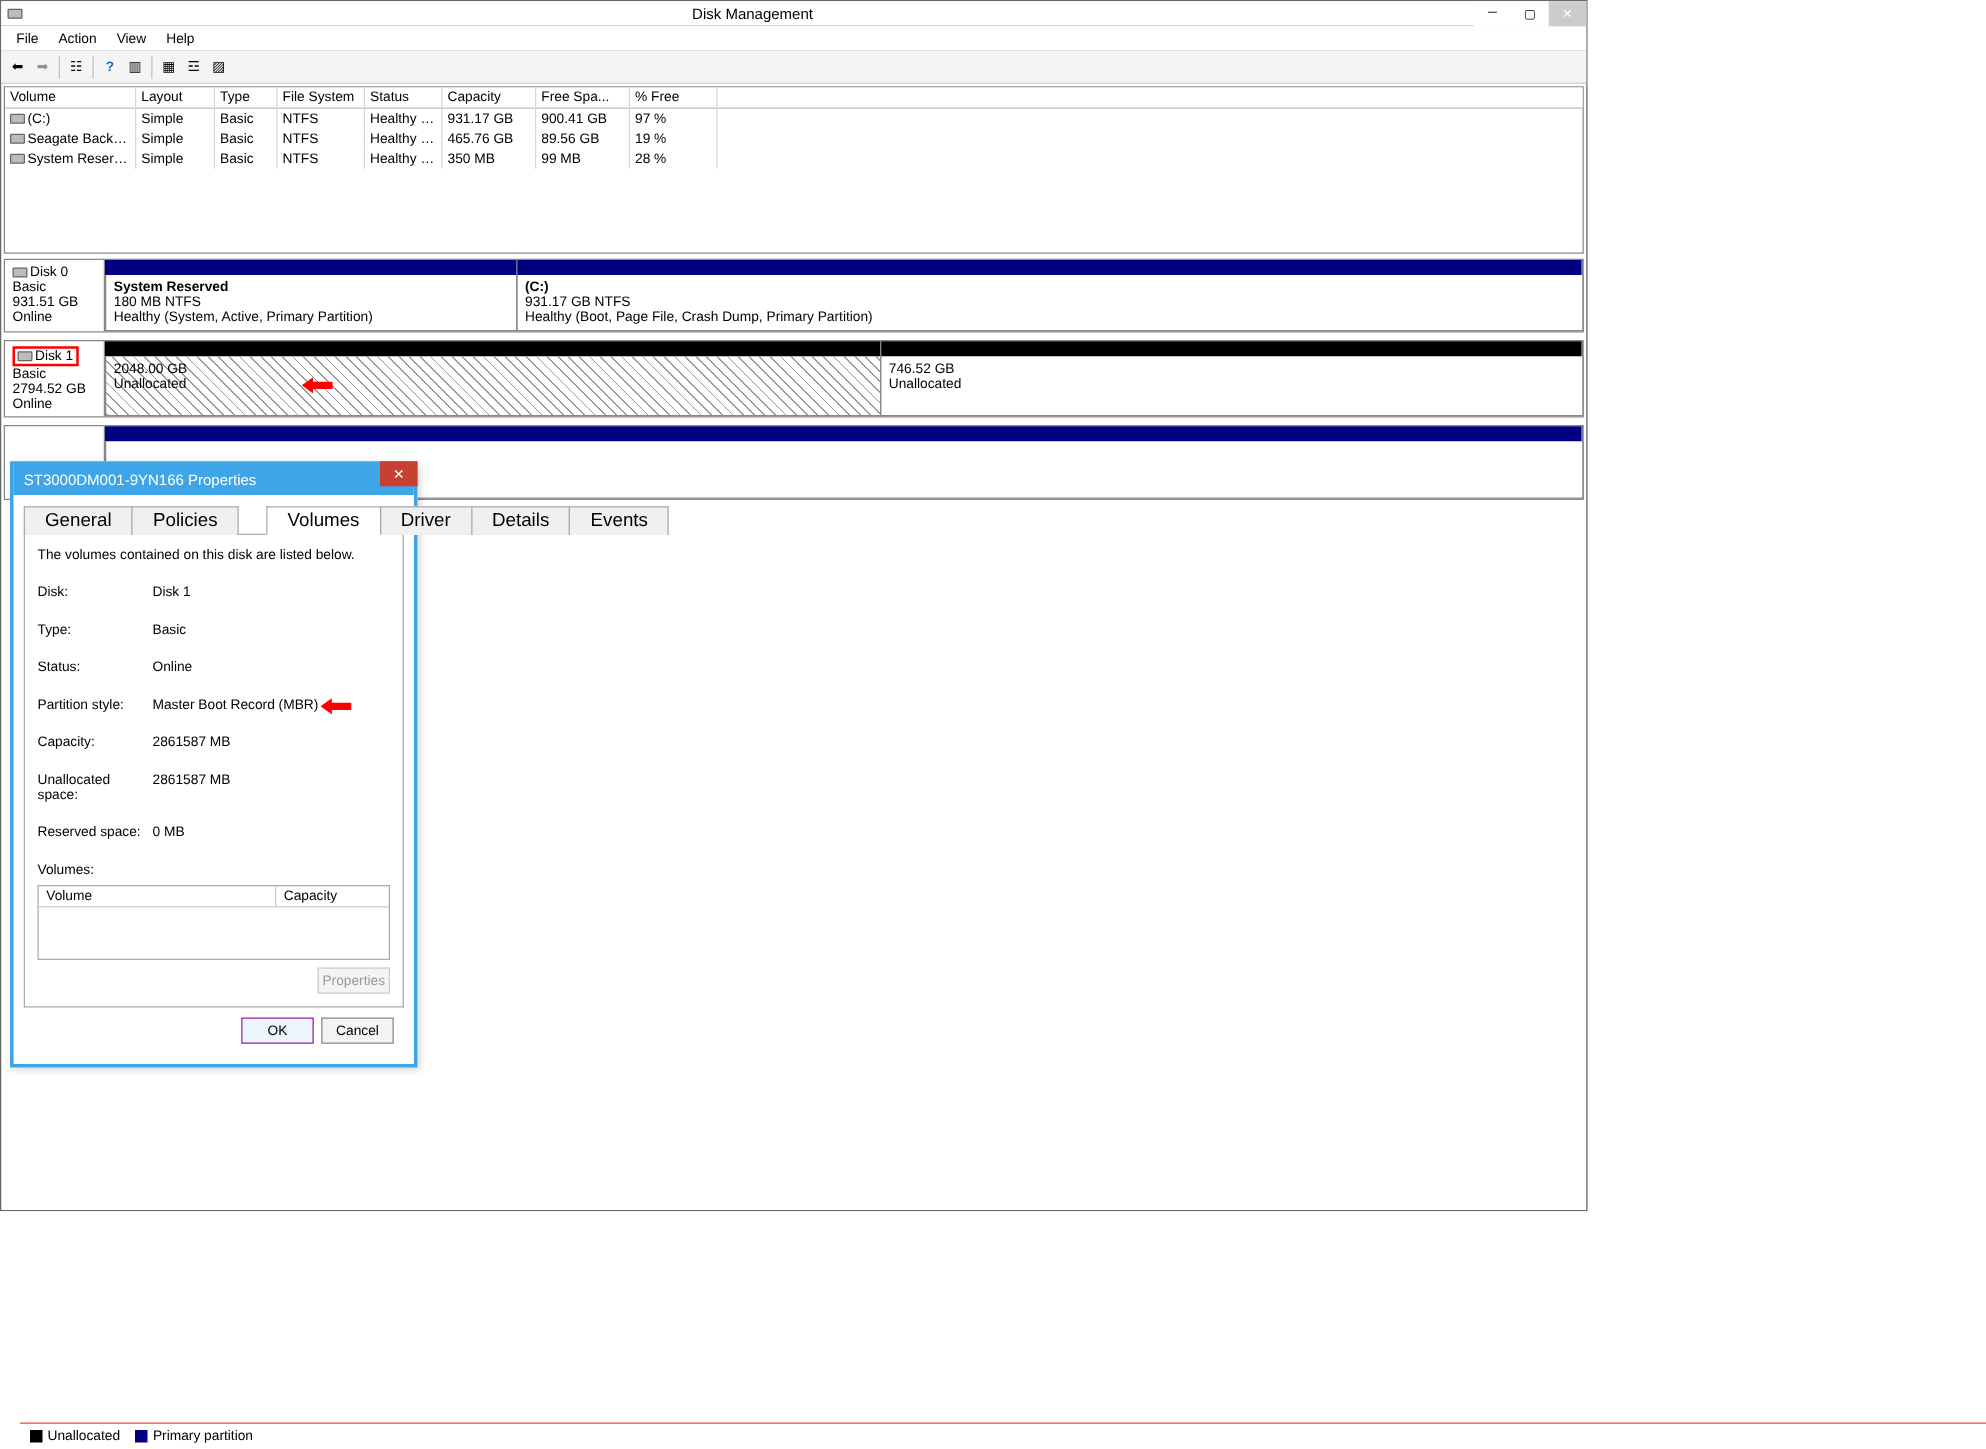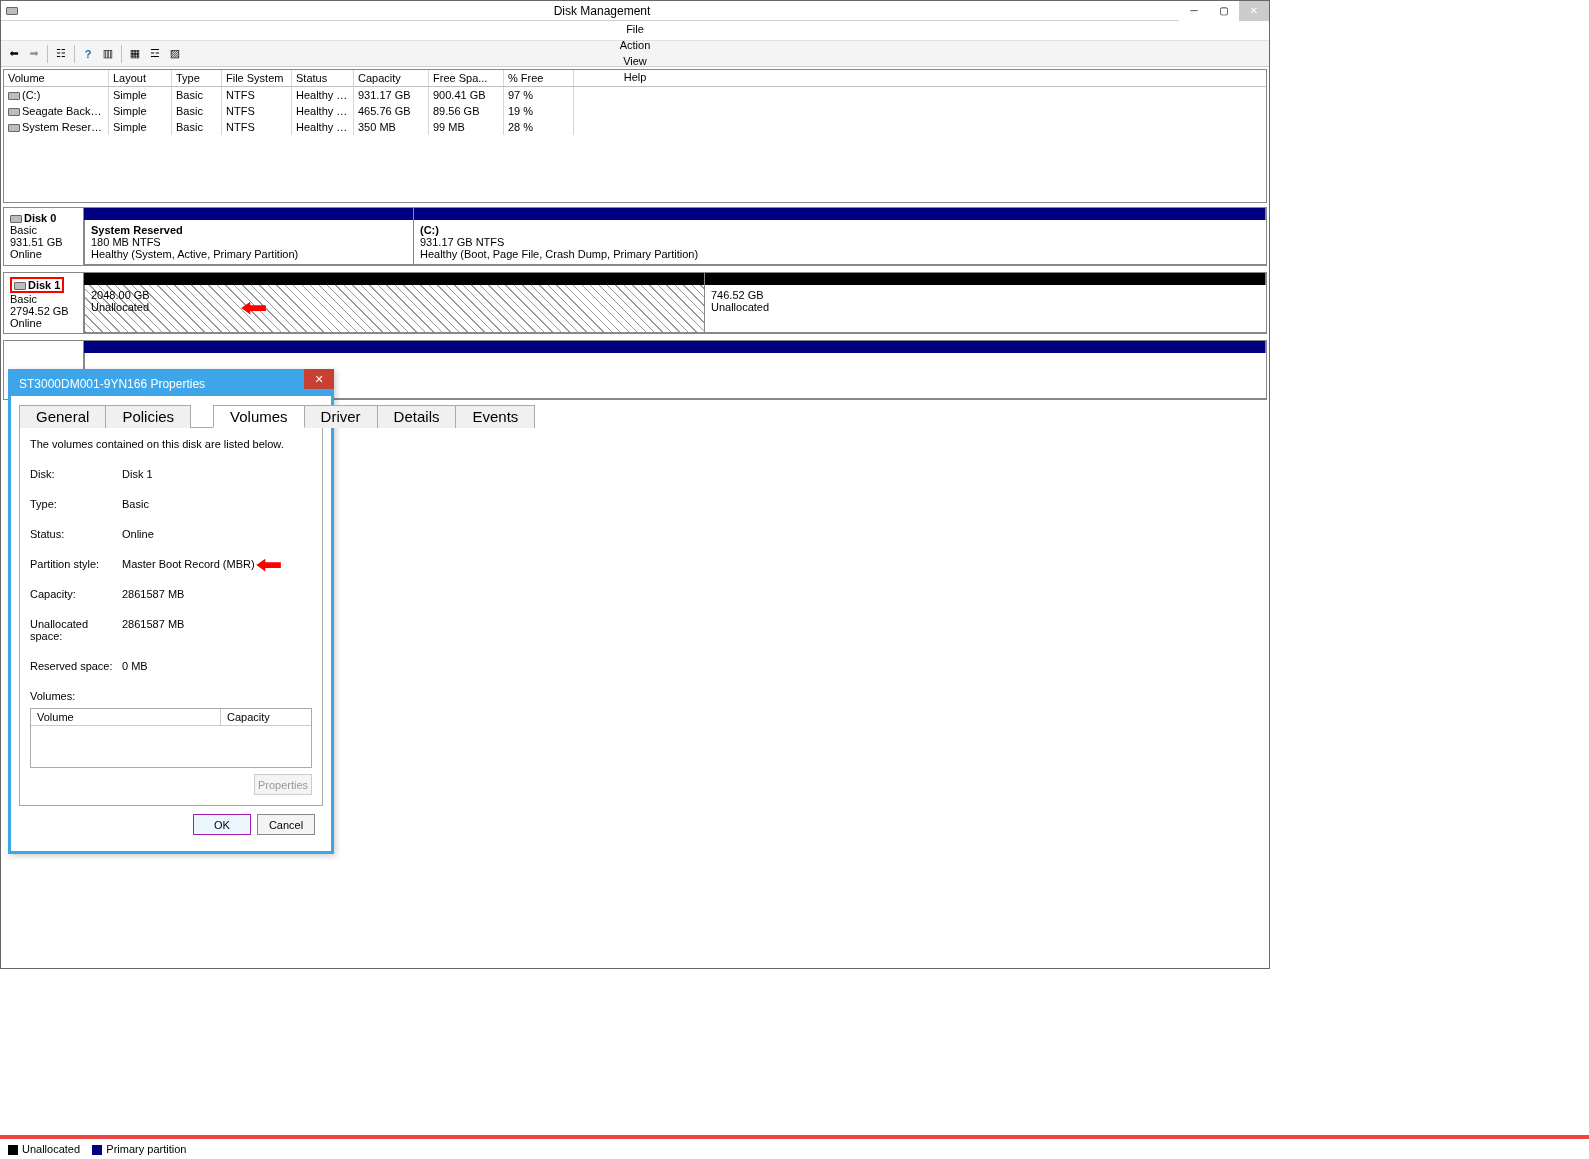--- a/index.html
+++ b/index.html
@@ -4,45 +4,45 @@
 <style>
   * { box-sizing: border-box; font-family: "Segoe UI", Tahoma, sans-serif; }
   body { margin:0; background:#fff; font-size:11px; color:#000; user-select:none; }
   .window { width:1270px; border:1px solid #666; background:#fff; }
   .titlebar { height:20px; display:flex; align-items:center; background:#fff; border-bottom:1px solid #d0d0d0; }
   .titlebar .icon { width:16px; height:16px; margin:0 4px; display:inline-flex; align-items:center; justify-content:center; }
   .titlebar .title { flex:1; text-align:center; font-size:12px; }
   .win-controls { display:flex; }
   .win-btn { width:30px; height:20px; display:flex; align-items:center; justify-content:center; font-size:10px; background:#fff; }
   .win-btn.close { background:#ccc; color:#fff; }
-  .menubar { height:20px; background:#fff; display:flex; align-items:center; padding:0 4px; border-bottom:1px solid #e0e0e0;flex-direction:column; }
+  .menubar { height:20px; background:#fff; display:flex; align-items:center; padding:0 4px; border-bottom:1px solid #e0e0e0; }
   .menubar span { padding:2px 8px; font-size:11px; }
   .toolbar { height:26px; background:#f4f4f4; display:flex; align-items:center; padding:0 4px; gap:2px; border-bottom:1px solid #d0d0d0; }
   .tb-btn { width:18px; height:18px; display:flex; align-items:center; justify-content:center; border:1px solid transparent; }
   .tb-sep { width:1px; height:18px; background:#c0c0c0; margin:0 2px; }
   .vol-list { border:1px solid #888; margin:2px; }
   .vol-head { display:flex; background:#fff; border-bottom:1px solid #c0c0c0; }
   .vol-head > div, .vol-row > div { padding:2px 4px; border-right:1px solid #d6d6d6; overflow:hidden; white-space:nowrap; text-overflow:ellipsis; }
   .c-vol{width:105px}.c-lay{width:63px}.c-typ{width:50px}.c-fs{width:70px}.c-st{width:62px}.c-cap{width:75px}.c-fsp{width:75px}.c-pf{width:70px}
   .vol-body { height:115px; }
   .vol-row { display:flex; }
   .disk-area { padding:2px; }
   .disk { display:flex; border:1px solid #888; margin-bottom:6px; background:#fff; }
   .disk-label { width:80px; padding:4px 6px; font-size:11px; border-right:1px solid #888; }
-  .disk-label .dname{font-weight:bold}
+  .disk-label .dname{font-weight:normal}
   .disk-parts { flex:1; display:flex; flex-direction:column; }
   .part-strip { display:flex; height:12px; }
   .part-strip > div { border-right:1px solid #888; }
   .part-body { display:flex; flex:1; }
   .part { flex-shrink:0; border:1px solid #888; border-top:none; margin-right:-1px; padding:4px 6px; font-size:11px; position:relative; }
   .navy{background:#000080} .black{background:#000}
   .hatch { background-image: repeating-linear-gradient(45deg,#999 0,#999 1px,transparent 1px,transparent 6px); }
   .highlight-box { border:2px solid red; padding:0 2px; display:inline-block; }
   .arrow { position:absolute; color:red; font-size:22px; font-weight:bold; transform:scaleX(1.4); }
-  .legend { position:fixed; bottom:0; left:0; right:0; padding:4px 8px; background:#fff; border-top:4px solid #ef4444; font-size:11px;}
+  .legend { position:fixed; bottom:0; left:16px; right:0; padding:4px 8px; background:#fff; border-top:1px solid #ef4444; font-size:11px;}
   .legend .sq{display:inline-block;width:10px;height:10px;margin-right:4px;vertical-align:middle}
   
   
   .dialog { position:absolute; top:369px; left:8px; width:326px; background:#fff; border:3px solid #3ea5e8; box-shadow:2px 2px 6px rgba(0,0,0,0.2); }
   .dlg-title { background:#3ea5e8; color:#fff; height:24px; display:flex; align-items:center; padding:0 8px; font-size:12px; position:relative; }
   .dlg-close { position:absolute; right:-3px; top:-3px; width:30px; height:20px; background:#c84031; color:#fff; display:flex; align-items:center; justify-content:center; font-size:11px; }
   .dlg-body { padding:8px; background:#fff; }
   .tabs { display:flex; border-bottom:1px solid #aaa; }
   .tab { border:1px solid #aaa; border-bottom:none; padding:2px 16px; font-size:15px; background:#fff; margin-right:-1px; position:relative; top:1px; }
   .tab.active { background:#fff; border-bottom:1px solid #fff; z-index:1;margin-left:23px; }

